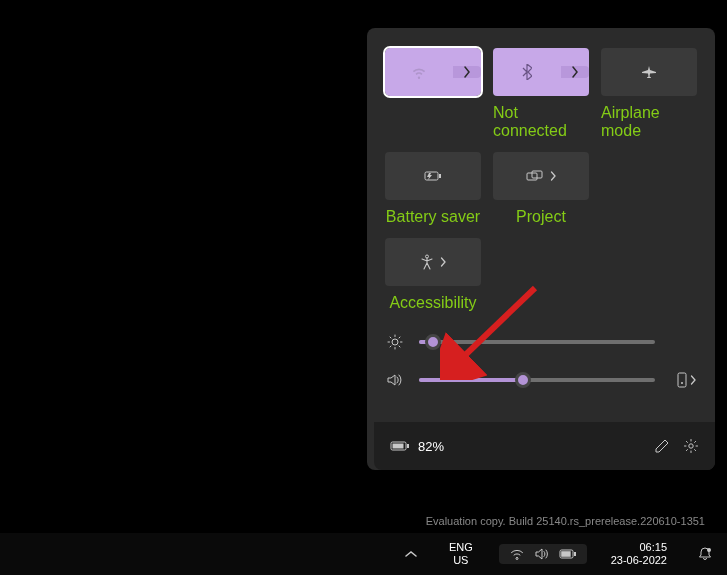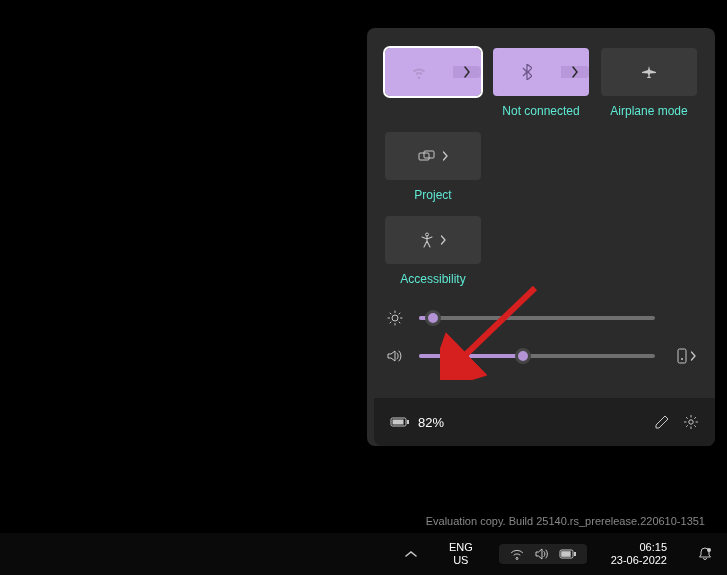--- a/index.html
+++ b/index.html
@@ -30,21 +30,21 @@
     position: relative;
     cursor: pointer;
   }
   .tile.active { background: #c7a8e8; }
   .tile.split { display: flex; padding: 0; }
   .tile.split .tile-main { flex: 1; display: flex; align-items: center; justify-content: center; border-radius: 4px 0 0 4px; }
   .tile.split .tile-chev { width: 28px; display: flex; align-items: center; justify-content: center; border-radius: 0 4px 4px 0; }
   .tile.active .tile-main, .tile.active .tile-chev { background: #c7a8e8; }
   .tile.active .tile-chev { background: #b897db; }
   .tile-focus { outline: 2px solid #fff; outline-offset: 0; border-radius: 5px; }
-  .tile-label { font-size: 12px; color: #5eead4; text-align: right; min-height: 16px; }
+  .tile-label { font-size: 16px; color: #84cc16; text-align: left; min-height: 16px; }
   .chev-small { display: inline-flex; }
   
   .sliders { margin-top: 6px; }
   .slider-row { display: flex; align-items: center; gap: 14px; margin: 22px 0; }
   .slider-icon { width: 20px; display: flex; justify-content: center; }
   .slider-end { width: 28px; display: flex; justify-content: flex-end; align-items: center; gap: 2px; }
   .slider-track {
     flex: 1; height: 4px; background: #6f6f6f; border-radius: 2px; position: relative;
   }
   .slider-fill { height: 100%; background: #b393d6; border-radius: 2px; }
@@ -142,20 +142,32 @@
         <div class="tile">
           <span>
             <svg width="16" height="14" viewBox="0 0 16 14">
                 <path d="M8 1l1 4 6 2v1l-6 .5-.5 3 1.5 1v.5h-4v-.5l1.5-1-.5-3L1 8V7l6-2 1-4z" fill="#c8c8c8"></path>
               </svg>
           </span>
         </div>
         <div class="tile-label">Airplane mode</div>
       </div>
 
+      <div class="tile-wrap">
+        <div class="tile">
+          <span>
+            <svg width="18" height="12" viewBox="0 0 18 12">
+                <rect x="1" y="2" width="13" height="8" rx="1.5" stroke="#c8c8c8" fill="none"></rect>
+                <rect x="15" y="4" width="2" height="4" fill="#c8c8c8"></rect>
+                <path d="M5 3l-2 4h2l-1 3 4-5H6l1-2z" fill="#c8c8c8"></path>
+              </svg>
+          </span>
+        </div>
+        <div class="tile-label">Battery saver</div>
+      </div>
 
 
       <div class="tile-wrap">
         <div class="tile">
           <span style="margin-right:6px;">
             <svg width="18" height="12" viewBox="0 0 18 12">
                 <rect x="1" y="3" width="10" height="7" rx="1" stroke="#c8c8c8" fill="none"></rect>
                 <rect x="6" y="1" width="10" height="7" rx="1" stroke="#c8c8c8" fill="none"></rect>
               </svg>
           </span>

